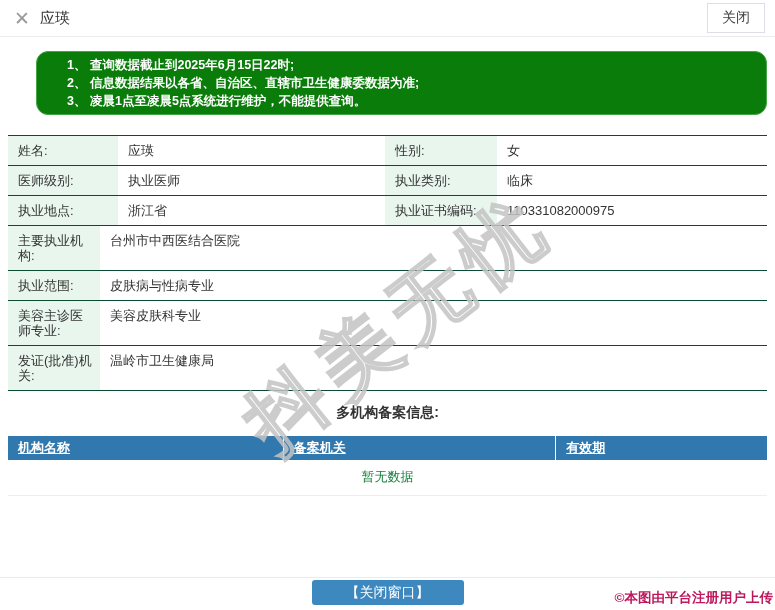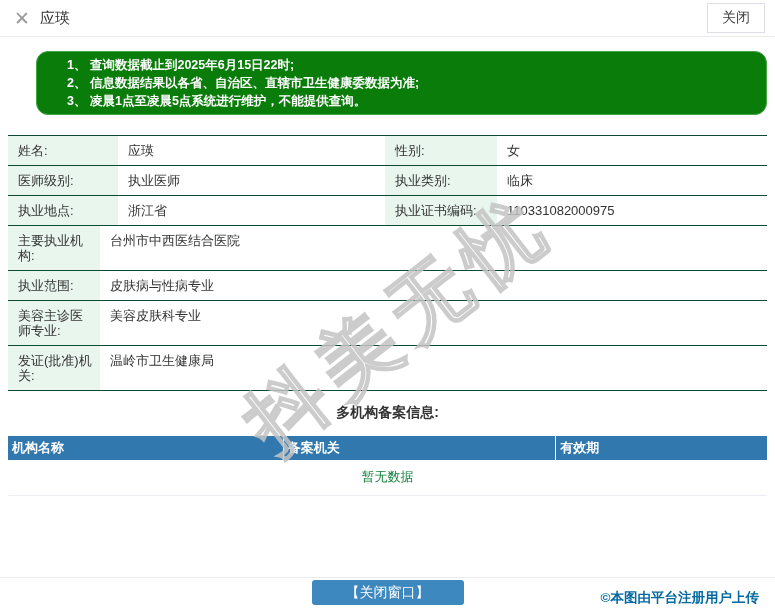--- a/index.html
+++ b/index.html
@@ -44,21 +44,21 @@
   .l1 { width:110px; }
   .v1 { width:267px; }
   .l2 { width:112px; }
   .v2 { flex:1; }
   .lfull { width:92px; }
   .vfull { flex:1; }
 
   
   .filing-title { margin:13px 0 14px; text-align:center; font-weight:bold; font-size:14px; color:#333; }
   .filing-header { display:flex; background:#3078ad; color:#fff; font-weight:bold; font-size:13px; }
-  .fh-cell { padding:4px 4px; line-height:16px; }
+  .fh-cell { padding:4px 10px; line-height:16px;text-decoration:underline; }
   .fh-cell + .fh-cell { border-left:1px solid #ffffff; }
   .fc1 { width:36.2%; }
   .fc2 { width:27.9%; }
   .fc3 { width:35.9%; }
   .filing-empty {
     text-align:center; color:#15803d; font-size:13px; padding:8px 0 9px;
     border-bottom:1px solid #ebeef5;
   }
 
   
@@ -77,22 +77,22 @@
   .watermark {
     position:absolute; left:216px; top:277px; width:348px; height:90px;
     transform:rotate(-38deg); transform-origin:center;
     font-size:78px; font-weight:bold; letter-spacing:12px; white-space:nowrap;
     color:transparent; -webkit-text-stroke:2px rgba(195,195,195,0.85);
     pointer-events:none; z-index:5;
   }
 
   
   .copyright {
-    position:absolute; right:16px; bottom:3px; z-index:6;
-    font-size:13.5px; font-weight:bold; color:#0369a1;
+    position:absolute; right:2px; bottom:3px; z-index:6;
+    font-size:13.5px; font-weight:bold; color:#be185d;
     text-shadow:-1px -1px 0 #fff, 1px -1px 0 #fff, -1px 1px 0 #fff, 1px 1px 0 #fff;
   }
 </style>
 </head>
 <body>
 
 <div class="page">
 
   <div class="topbar">
     <span class="close-x">✕</span>

